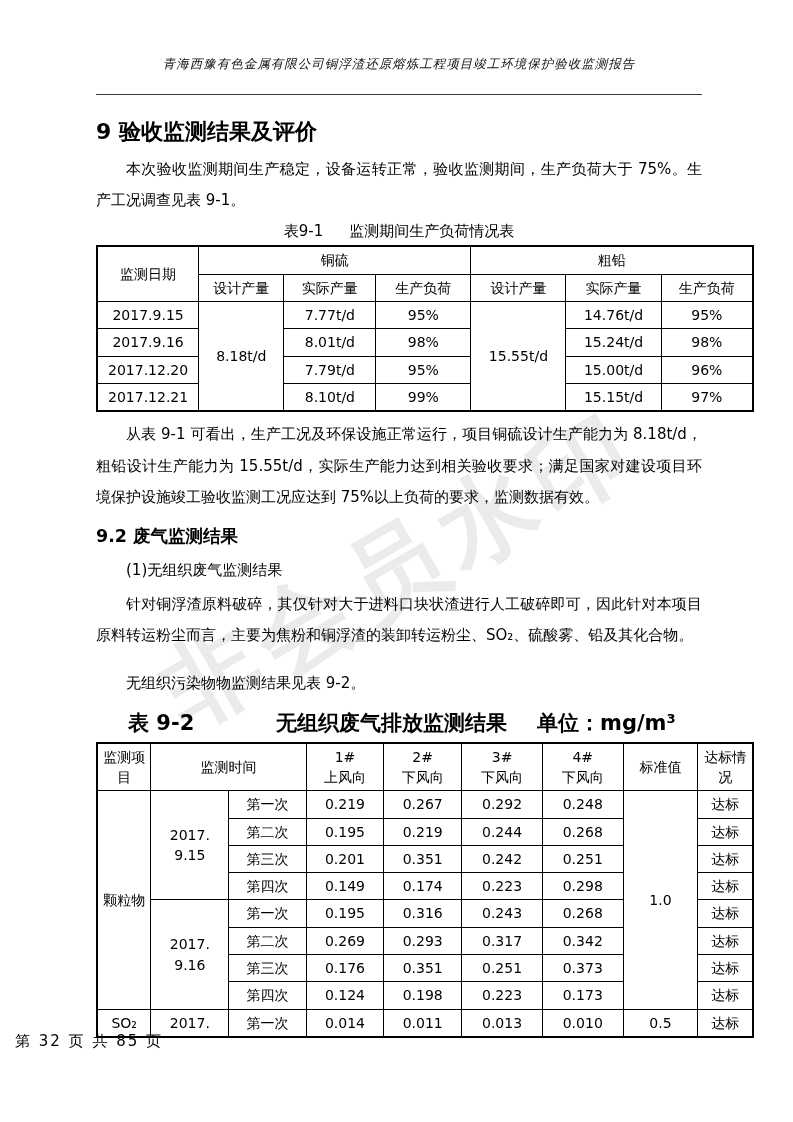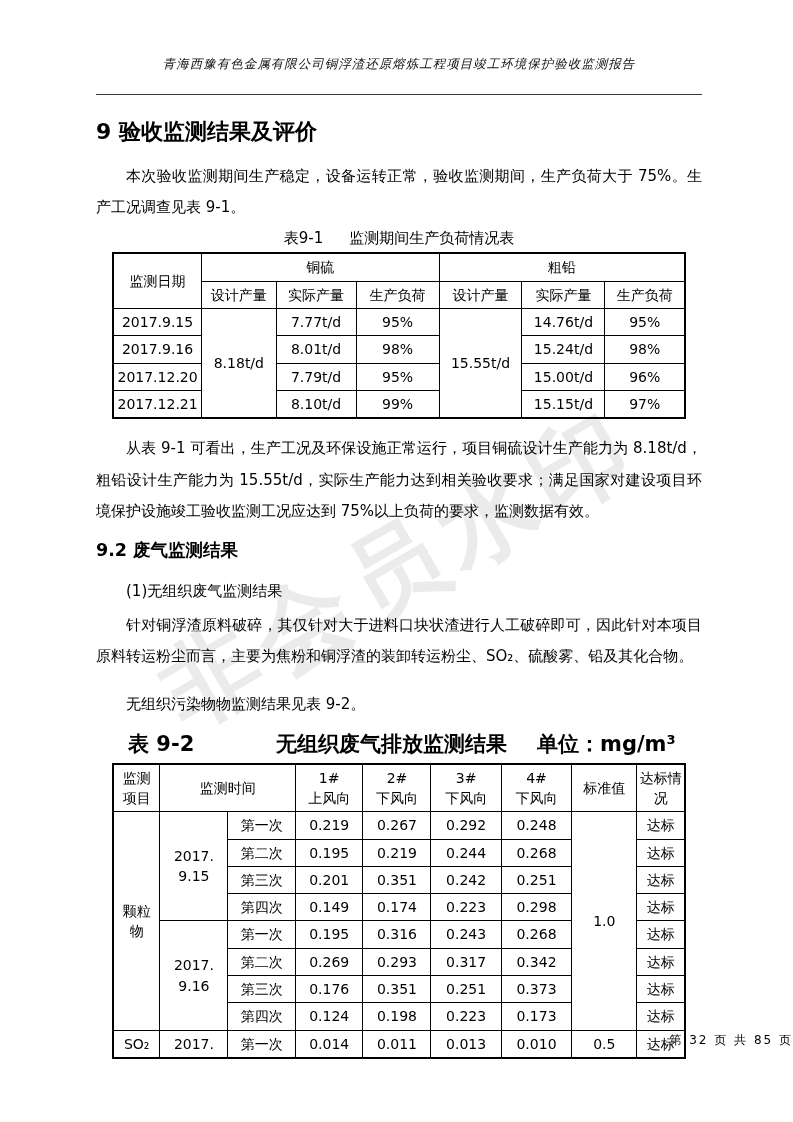--- a/index.html
+++ b/index.html
@@ -51,21 +51,21 @@
     font-weight: bold;
     line-height: 1.3;
   }
   h2.hsub {
     margin-top: 11px;
     font-size: 17.5px;
     font-weight: bold;
     line-height: 1.35;
   }
   p.body-p {
-    margin-top: 14px;
+    margin-top: 7px;
     font-size: 15px;
     line-height: 2.1;
     text-align: justify;
     text-indent: 2em;
   }
   .tbl-caption {
     margin-top: 4px;
     display: flex;
     justify-content: center;
     gap: 26px;
@@ -78,43 +78,44 @@
     display: flex;
     align-items: flex-end;
     font-size: 21px;
     font-weight: bold;
     line-height: 1.45;
   }
   .tbl-caption2 .cap-label { padding-left: 32px; width: 150px; }
   .tbl-caption2 .cap-title { flex: 1; text-align: center; }
   .tbl-caption2 .cap-unit  { width: 165px; text-align: left; }
   table.doc-table {
-    width: 574px;
+    width: 658px;
     margin: 3px auto 0 auto;
     border-collapse: collapse;
     border: 2px solid #000;
     font-size: 14px;
     text-align: center;
   }
   table.doc-table th, table.doc-table td {
     border: 1px solid #000;
     padding: 3px 2px;
     font-weight: normal;
     line-height: 1.45;
     vertical-align: middle;
   }
   table.doc-table .wrap { word-break: break-all; }
   .footer {
     position: absolute;
     left: 0; top: 1032px;
     width: 100%;
-    text-align: right;
-    font-size: 12px;
+    text-align: left;
+    font-size: 15px;
     letter-spacing: 2px;
     z-index: 1;
+    padding-left: 15px;
   }
 </style>
 </head>
 <body>
 
 <div class="page">
 
   <div class="watermark">非会员水印</div>
 
   <div class="content">

